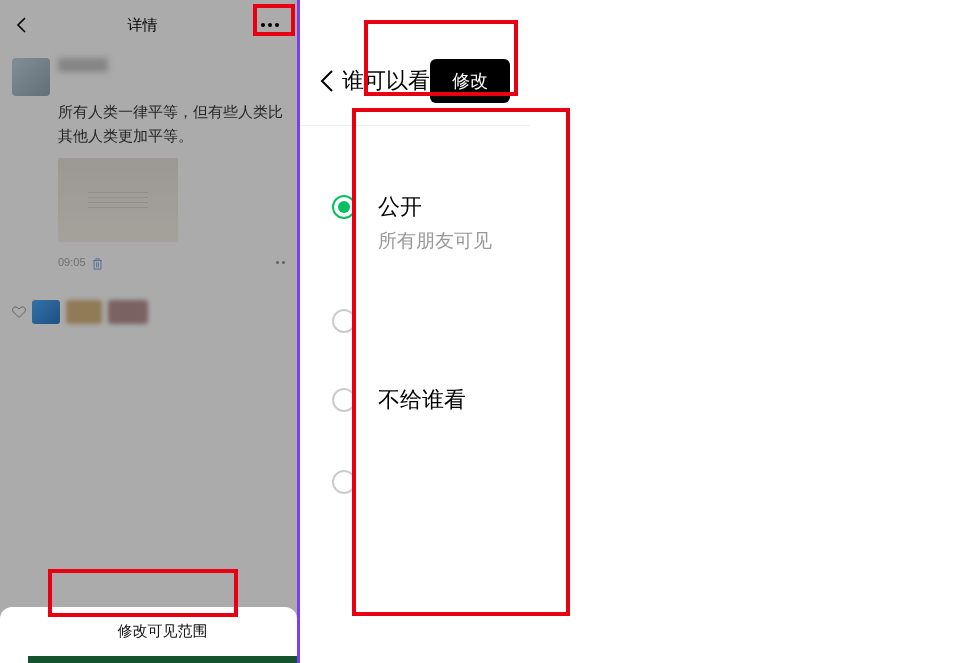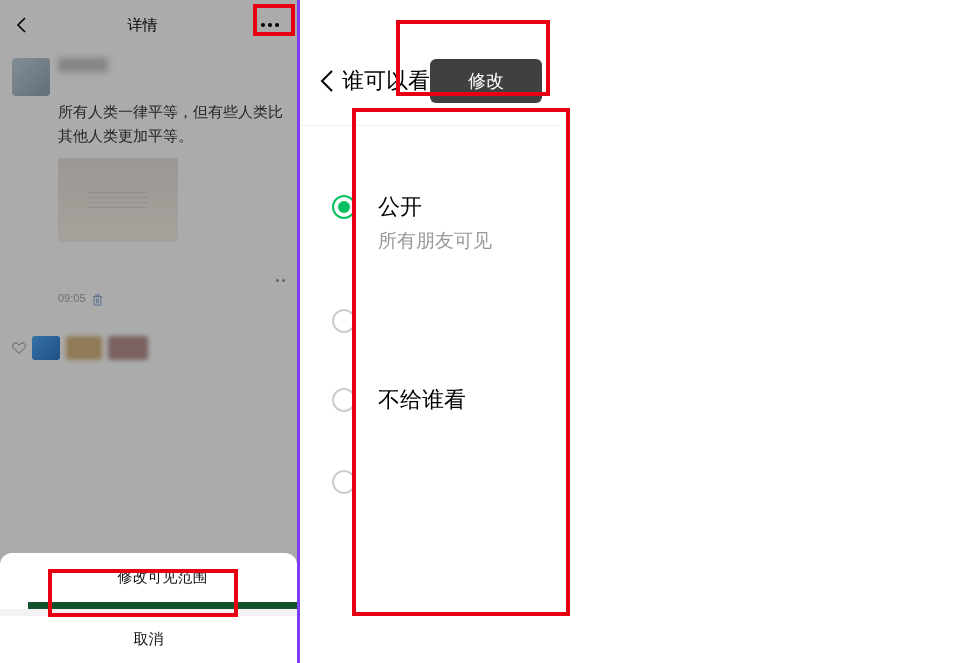--- a/index.html
+++ b/index.html
@@ -17,21 +17,21 @@
     .dot { width: 4px; height: 4px; border-radius: 50%; background: #000; }
     
     .post { padding: 8px 12px 6px; background: #ededed; }
     .post-head { display: flex; gap: 8px; }
     .avatar { width: 38px; height: 38px; border-radius: 4px; background: linear-gradient(135deg,#b5c5d0,#8a9aa5); }
     .blur-name { width: 50px; height: 14px; background: #b8b8b8; border-radius: 2px; filter: blur(3px); }
     .post-text { font-size: 15px; color: #333; margin-left: 46px; margin-top: 4px; line-height: 1.6; }
     .post-image { width: 120px; height: 84px; margin-left: 46px; margin-top: 10px; background: linear-gradient(180deg,#d8d4cd 0%,#e5e0d8 100%); border-radius: 2px; position: relative; }
     .post-image::after { content:""; position:absolute; left:30px; top:30px; width:60px; height:20px; background: repeating-linear-gradient(0deg,#aaa,#aaa 1px,transparent 1px,transparent 5px); opacity:0.4; }
     .post-meta { margin-left: 46px; margin-top: 14px; display: flex; align-items: center; justify-content: space-between; }
-    .time-row { display: flex; align-items: center; gap: 6px; margin-top: 36px; }
+    .time-row { display: flex; align-items: center; gap: 6px; }
     .timestamp { font-size: 11px; color: #9a9a9a; }
     .trash { width: 11px; height: 12px; }
     .trash svg { width: 100%; height: 100%; }
     .post-more { display: flex; gap: 3px; }
     .post-more .d { width: 3px; height: 3px; border-radius: 50%; background: #888; }
     
     .like-row { margin-top: 18px; padding: 8px 12px; display: flex; align-items: center; gap: 6px; background: #ededed; }
     .heart { width: 14px; height: 14px; }
     .heart svg { width: 100%; height: 100%; }
     .thumb { width: 28px; height: 24px; border-radius: 3px; }
@@ -42,21 +42,21 @@
     .bottom-sheet { position: absolute; bottom: 0; left: 0; right: 0; background: #fff; z-index: 2; border-radius: 12px 12px 0 0; }
     .sheet-item { height: 56px; display: flex; align-items: center; justify-content: center; font-size: 15px; color: #111; border-bottom: 7px solid #14532d; margin-left: 28px; }
     .sheet-cancel { height: 54px; display: flex; align-items: center; justify-content: center; font-size: 15px; color: #111; border-top: 7px solid #f3f3f3; }
     
     
     .right-panel { flex: 1; height: 662px; background: #fff; display: flex; flex-direction: column; margin-top: 36px; }
     .right-header { height: 90px; display: flex; align-items: center; justify-content: space-between; padding: 0 20px; background: #fff; border-bottom: 1px solid #eee; }
     .right-back { width: 22px; height: 22px; display: flex; align-items: center; }
     .right-back svg { width: 13px; height: 22px; }
     .right-title { font-size: 22px; font-weight: 500; color: #000; }
-    .modify-btn { background: #404040; color: #fff; padding: 10px 38px; border-radius: 6px; font-size: 18px; border: none; }
+    .modify-btn { background: #000000; color: #fff; padding: 10px 22px; border-radius: 6px; font-size: 18px; border: none; }
     
     .options-list { padding: 30px 20px; }
     .options-inner { padding: 10px 6px; }
     .option-item { display: flex; align-items: flex-start; gap: 22px; padding: 26px 6px; }
     .radio { width: 24px; height: 24px; border: 2px solid #ccc; border-radius: 50%; flex-shrink: 0; margin-top: 3px; position: relative; }
     .radio.selected { border-color: #07c160; }
     .radio.selected::after { content: ""; position: absolute; inset: 4px; background: #07c160; border-radius: 50%; }
     .option-text { display: flex; flex-direction: column; gap: 6px; }
     .option-title { font-size: 22px; color: #000; }
     .option-subtitle { font-size: 19px; color: #999; }
@@ -122,21 +122,20 @@
             <path d="M7 12.5 1.5 7C-0.5 5 1 1.5 4 2c1.2.2 2 1 3 2 1-1 1.8-1.8 3-2 3-.5 4.5 3 2.5 5L7 12.5z" fill="none" stroke="#888" stroke-width="1"></path>
           </svg>
       </span>
       <div class="thumb t1"></div>
       <div class="thumb t2"></div>
       <div class="thumb t3"></div>
     </div>
 
     <div class="bottom-sheet">
       <div class="sheet-item">修改可见范围</div>
-      <div class="sheet-cancel">取消</div>
     </div>
 
     <div class="highlight-box hl-more"></div>
     <div class="highlight-box hl-sheet"></div>
   </div>
 
   <div class="right-wrap">
     <div class="right-panel">
       <div class="right-header">
         <div class="right-back">

